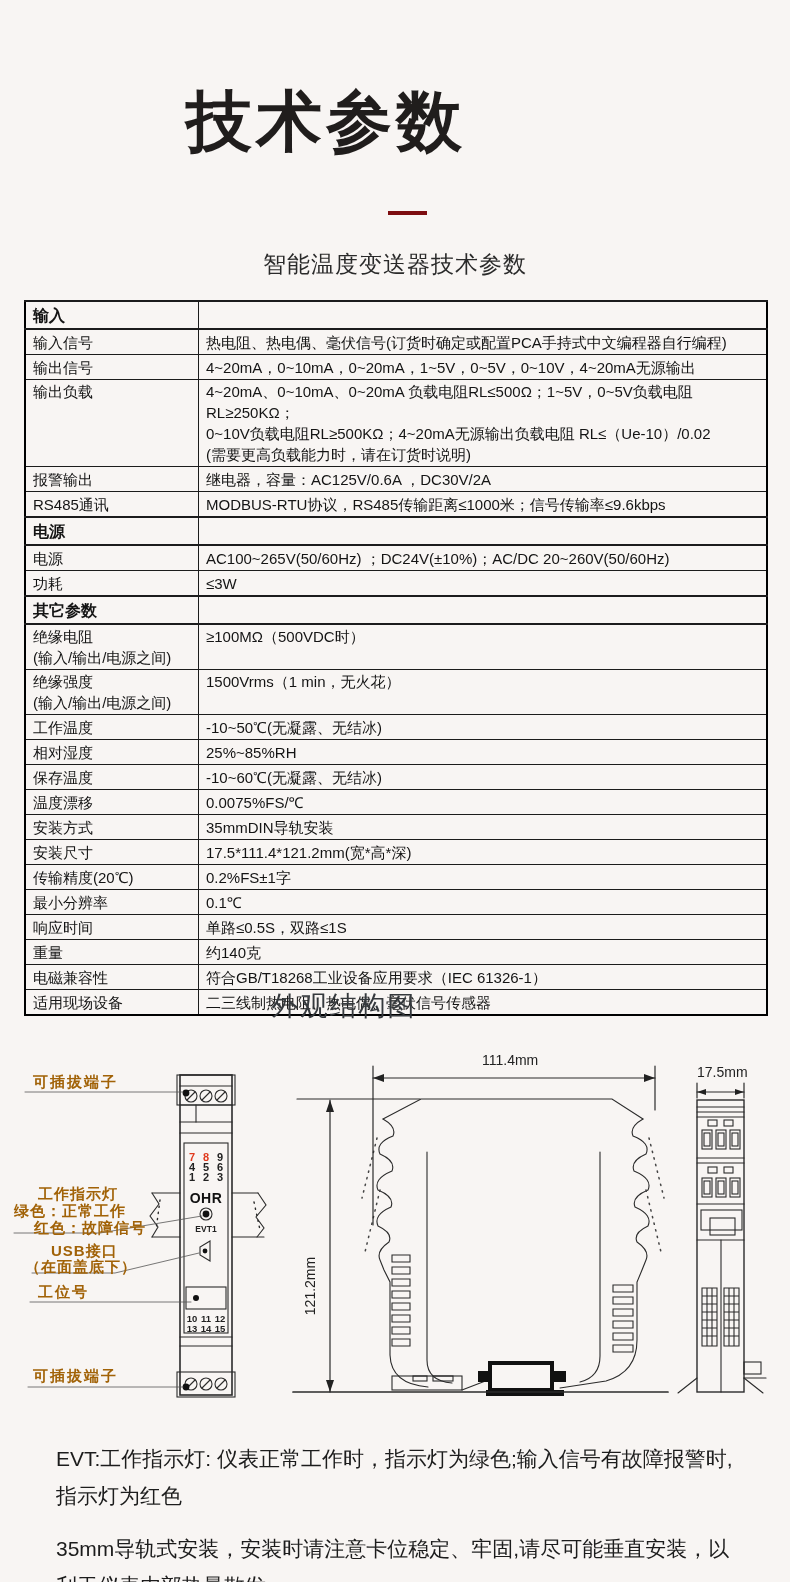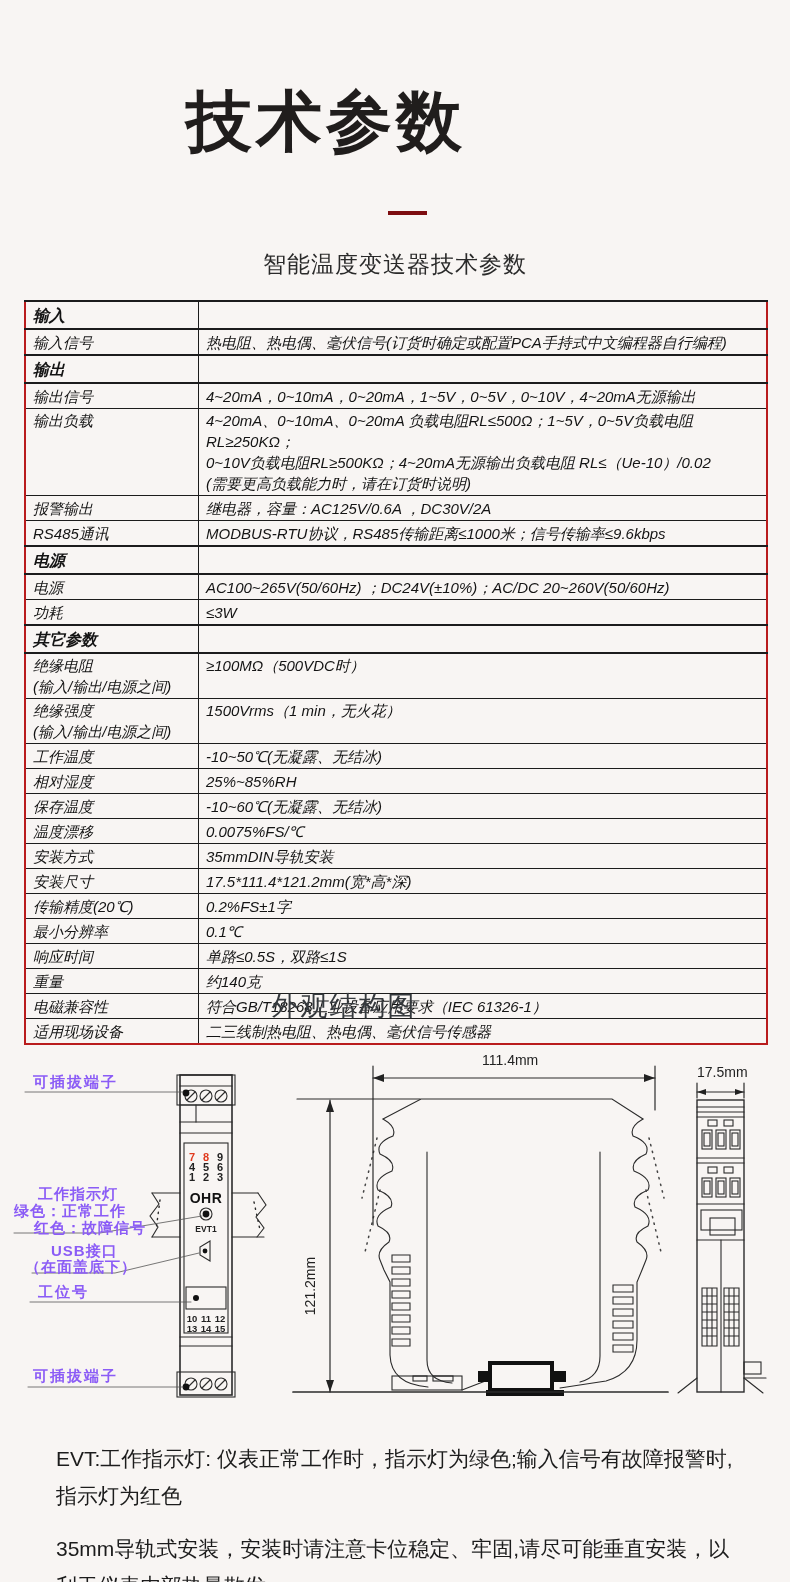--- a/index.html
+++ b/index.html
@@ -22,34 +22,34 @@
   table.spec{
     position:absolute;top:300px;left:24px;width:744px;
     border-collapse:collapse;background:transparent;
     table-layout:fixed;
   }
   table.spec td{
     border:1px solid #1c1c1c;
     font-size:15px;line-height:21px;color:#141414;
     padding:1px 7px;vertical-align:middle;
   }
-  table.spec{border:2px solid #b91c1c;font-style:italic;}
+  table.spec{border:2px solid #000000;}
   td.lbl{width:158px;}
   tr.item td{height:22px;}
   tr.sect td{height:24px;border-top-width:2px;border-bottom-width:2px;}
   tr.sect td.lbl div{font-weight:700;font-size:16px;}
   tr.multi td{vertical-align:top;}
   .h2-title{
     top:988px;left:0;width:688px;text-align:center;
     font-size:27px;font-weight:500;color:#35393d;letter-spacing:2px;
   }
   .diagram{top:1040px;left:0;width:790px;height:372px;}
   .diagram svg{position:absolute;top:0;left:0;}
   .dlabel{
-    position:absolute;font-size:15px;font-weight:700;color:#8b5cf6;
+    position:absolute;font-size:15px;font-weight:700;color:#a16207;
     letter-spacing:2px;white-space:nowrap;line-height:17px;text-align:right;
   }
   .dim{
     position:absolute;font-size:14px;font-weight:400;color:#222;
     letter-spacing:0;white-space:nowrap;
   }
   .dim-rot{transform:rotate(-90deg);transform-origin:center;}
   .footer{
     top:1424px;left:40px;width:716px;
     font-size:21px;line-height:37px;color:#1c1c1c;
@@ -71,26 +71,20 @@
         </td>
         <td></td>
       </tr>
     <tr class="item">
         <td class="lbl">
           <div>输入信号</div>
         </td>
         <td>
           <div>热电阻、热电偶、毫伏信号(订货时确定或配置PCA手持式中文编程器自行编程)</div>
         </td>
-      </tr>
-    <tr class="sect">
-        <td class="lbl">
-          <div>输出</div>
-        </td>
-        <td></td>
       </tr>
     <tr class="item">
         <td class="lbl">
           <div>输出信号</div>
         </td>
         <td>
           <div>4~20mA，0~10mA，0~20mA，1~5V，0~5V，0~10V，4~20mA无源输出</div>
         </td>
       </tr>
     <tr class="item multi">

